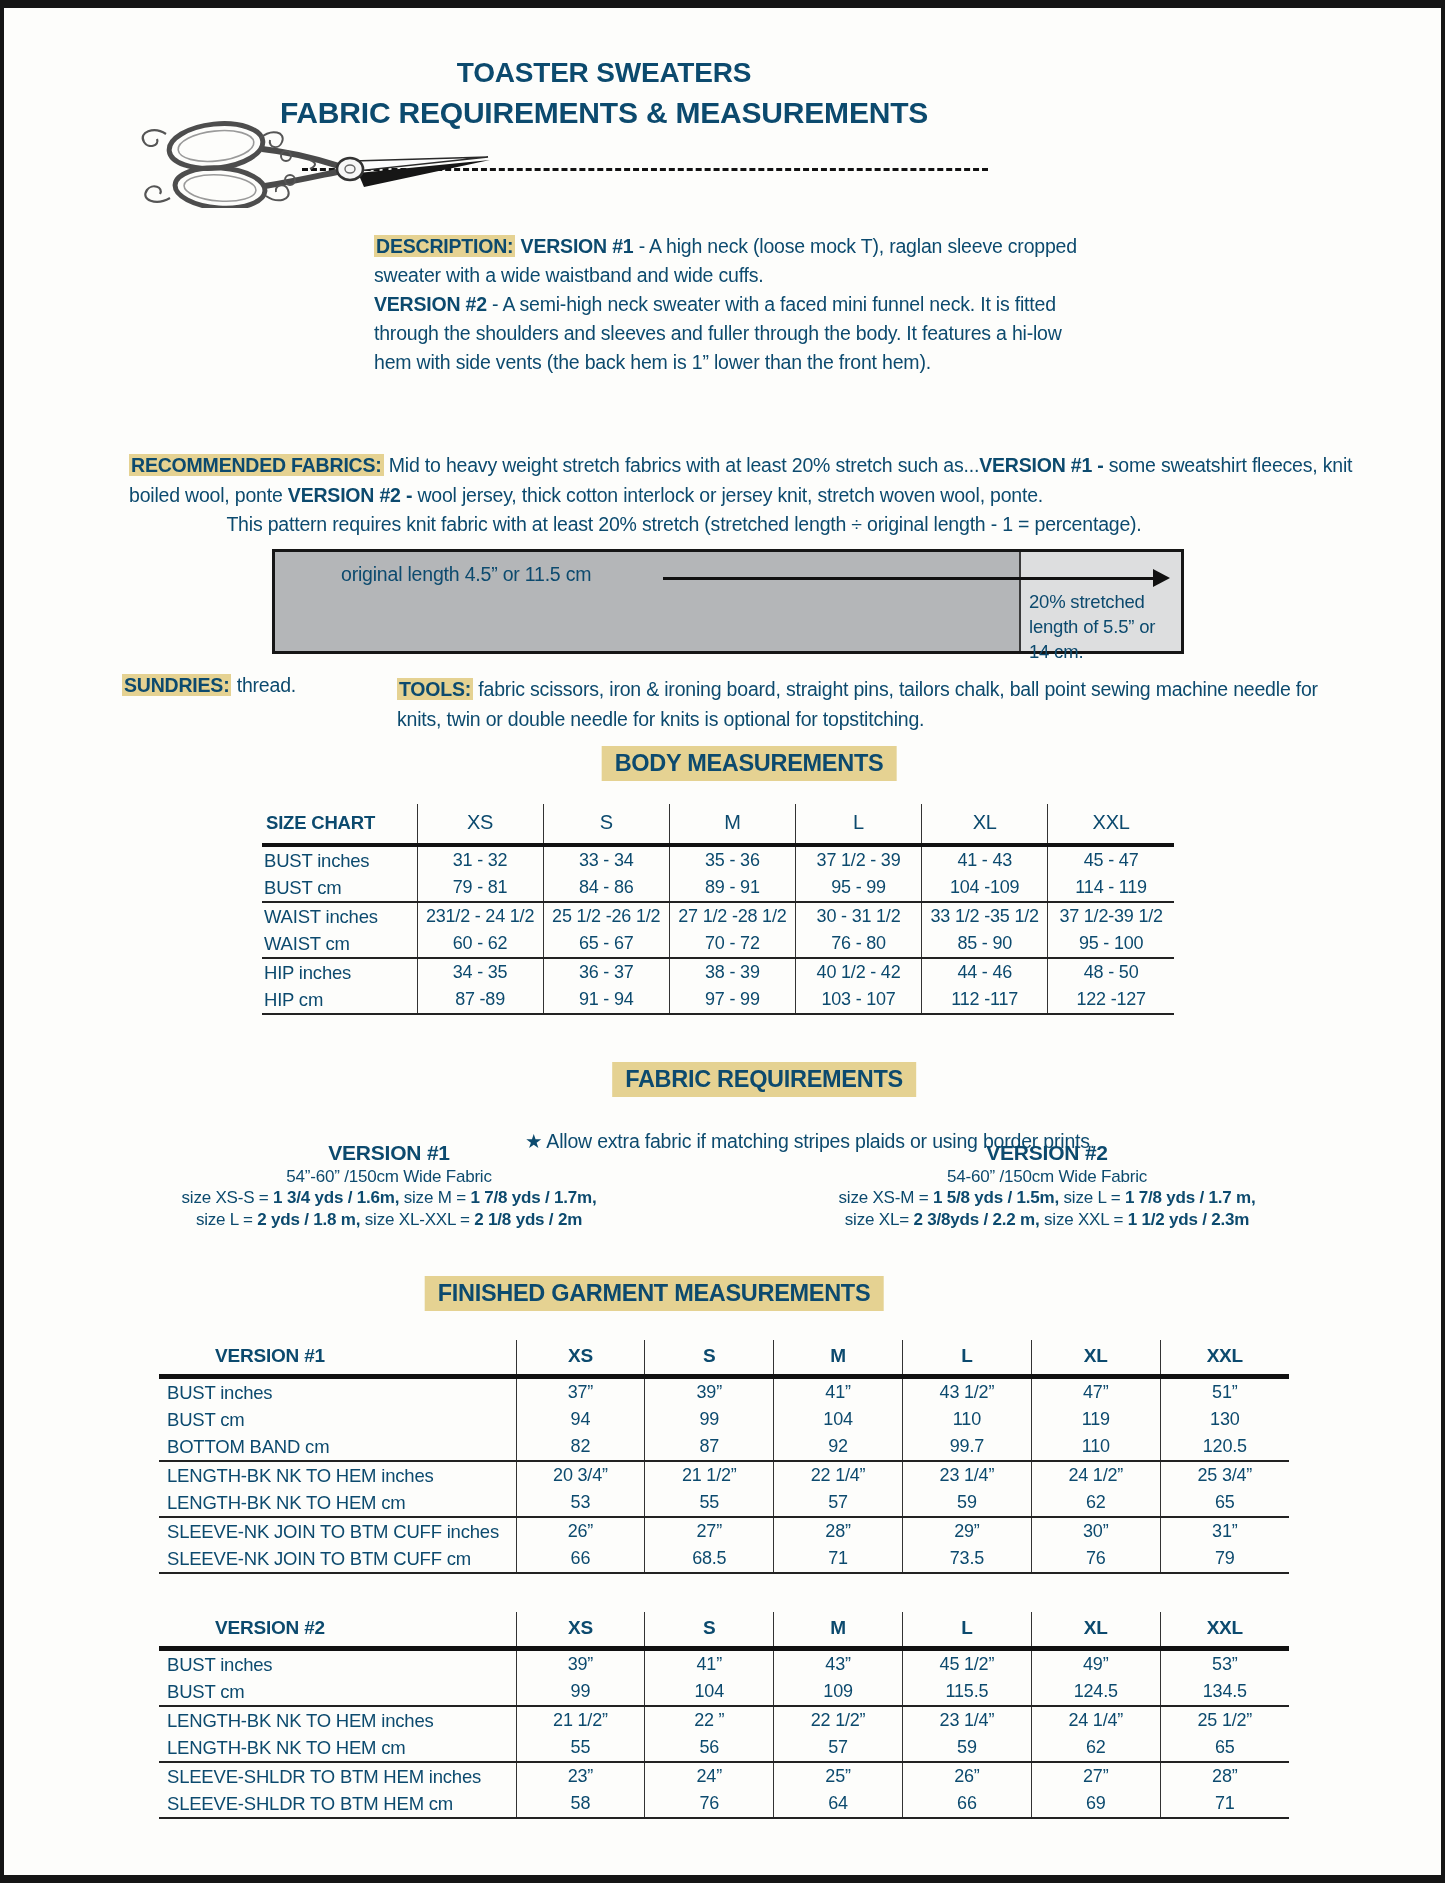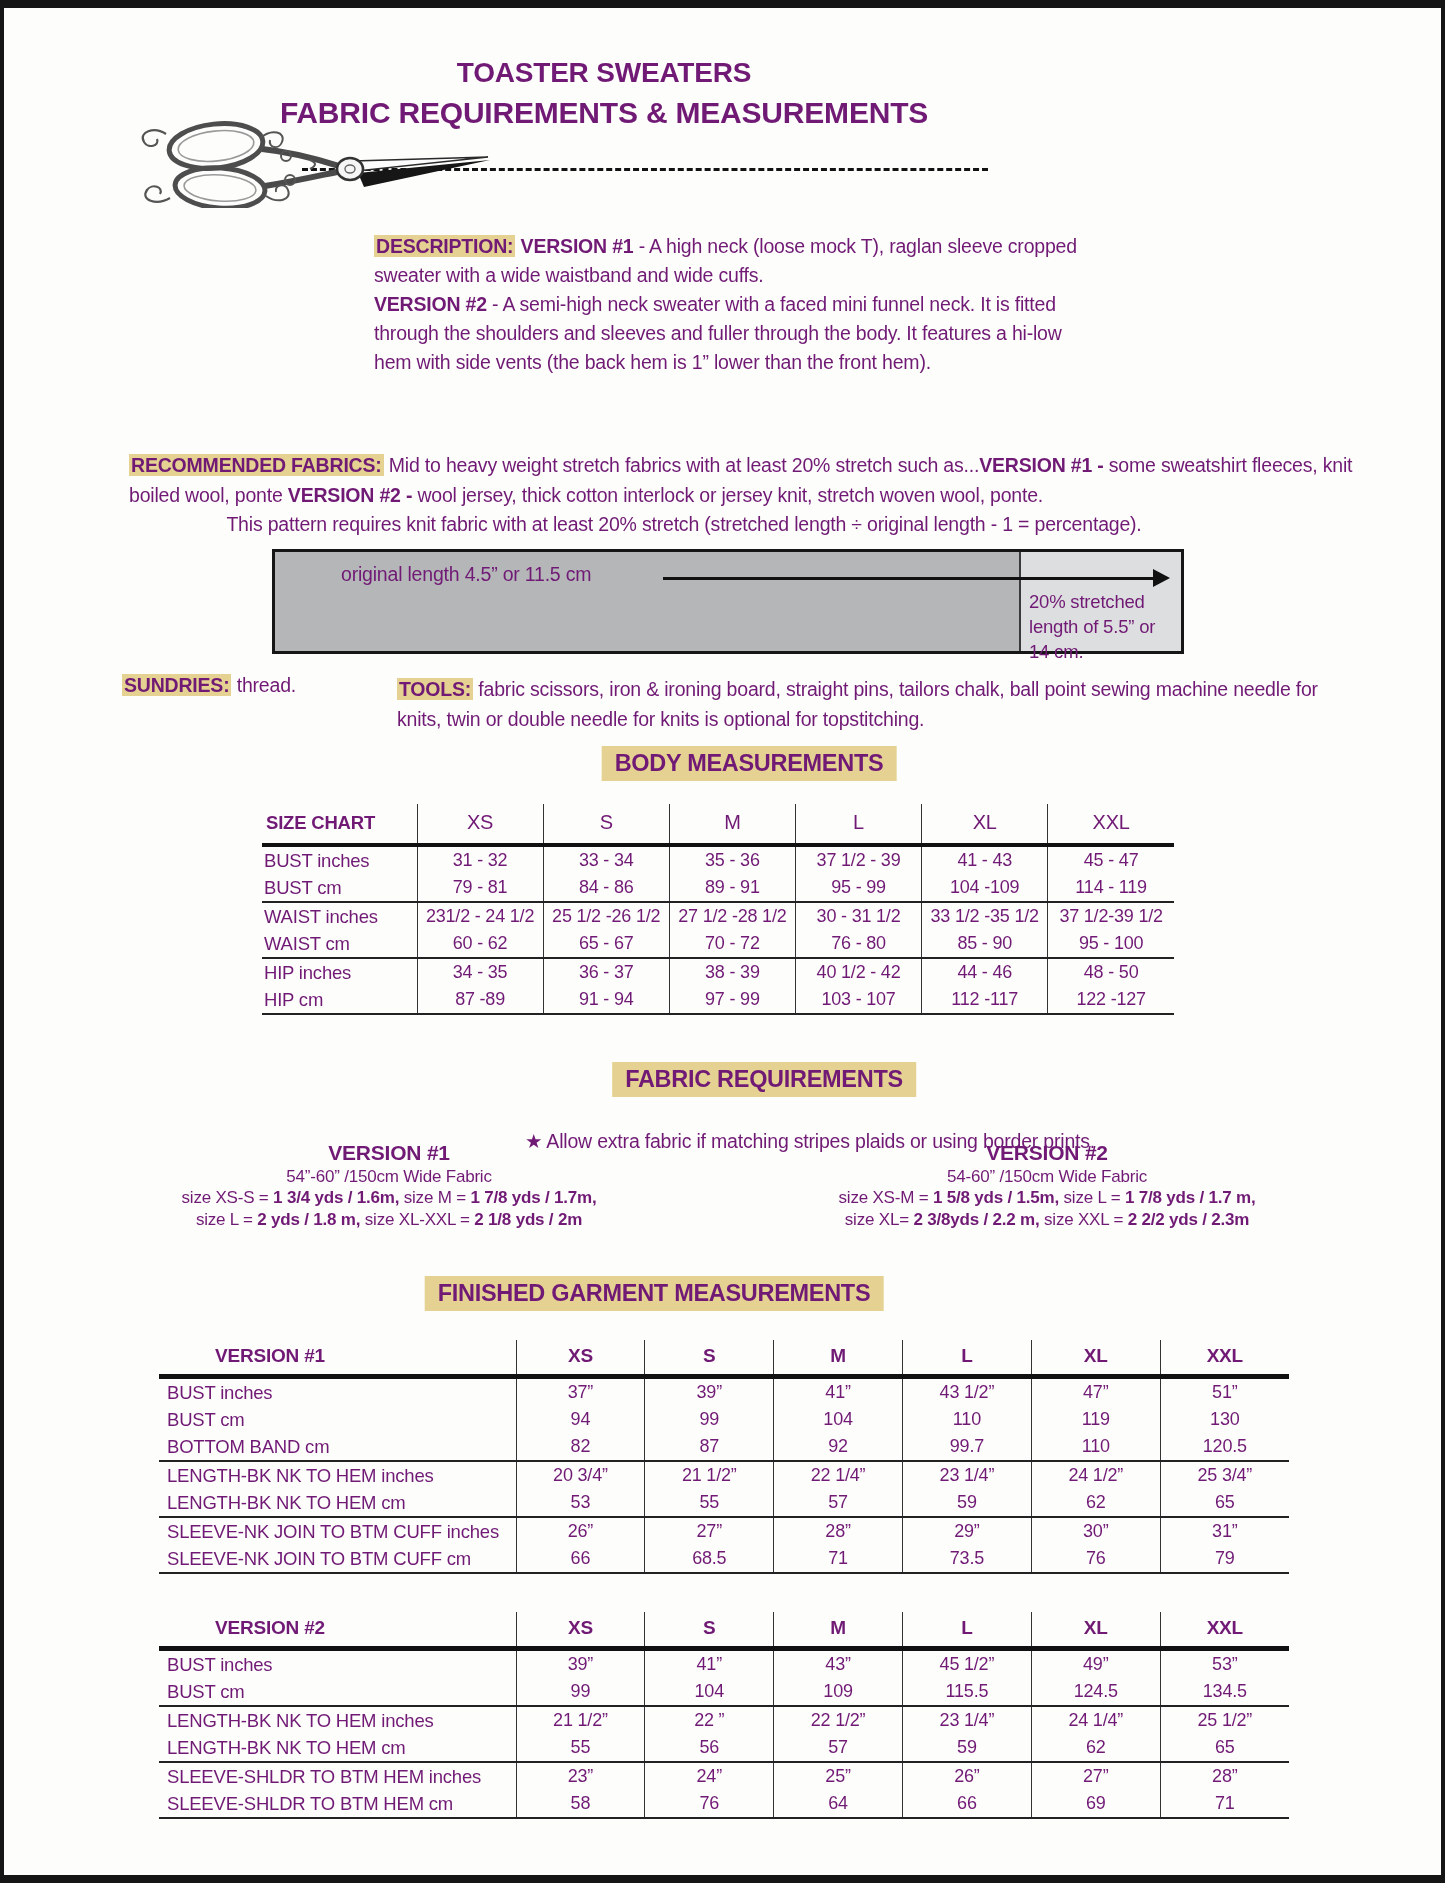--- a/index.html
+++ b/index.html
@@ -1,18 +1,18 @@
 <!DOCTYPE html>
 <html><head>
 <meta charset="utf-8">
 <style>
   html,body{margin:0;padding:0;background:#ffffff;}
   .page{
     position:relative; width:1445px; height:1883px; box-sizing:border-box;
-    background:#fdfdfb; color:#701a75;
+    background:#fdfdfb; color:#0c4a6e;
     border:4px solid #151515; border-top:8px solid #151515; border-bottom:8px solid #151515;
     font-family:"Liberation Sans", sans-serif; letter-spacing:-0.2px;
     overflow:hidden;
   }
   .abs{position:absolute;}
   .bold{font-weight:bold;}
   .hl{background:#e5d292; padding:0 2px;}
 
   
   .title-block{left:150px; top:48px; width:900px; text-align:center;}
@@ -226,21 +226,21 @@
     <div class="vtitle">VERSION #1</div>
     <div class="vwidth">54”-60” /150cm Wide Fabric</div>
     <div class="vline"><span>size XS-S = </span><span class="bold">1 3/4  yds / 1.6m,</span><span>  size M = </span><span class="bold">1 7/8 yds / 1.7m,</span></div>
     <div class="vline"><span>size L = </span><span class="bold">2 yds / 1.8 m,</span><span>  size XL-XXL = </span><span class="bold">2 1/8  yds / 2m</span></div>
   </div>
 
   <div class="abs vcol vcol-2">
     <div class="vtitle">VERSION #2</div>
     <div class="vwidth">54-60” /150cm  Wide Fabric</div>
     <div class="vline"><span>size XS-M = </span><span class="bold">1 5/8  yds / 1.5m,</span><span>  size L = </span><span class="bold">1 7/8 yds / 1.7 m,</span></div>
-    <div class="vline"><span>size XL= </span><span class="bold">2 3/8yds / 2.2 m,</span><span>  size XXL = </span><span class="bold">2 2/2 yds / 2.3m</span></div>
+    <div class="vline"><span>size XL= </span><span class="bold">2 3/8yds / 2.2 m,</span><span>  size XXL = </span><span class="bold">1 1/2 yds / 2.3m</span></div>
   </div>
 
   <div class="abs banner banner-finished">FINISHED GARMENT MEASUREMENTS</div>
 
   <table class="abs t-finished t-v1">
     <colgroup>
         <col class="c-label">
         <col>
         <col>
         <col>

